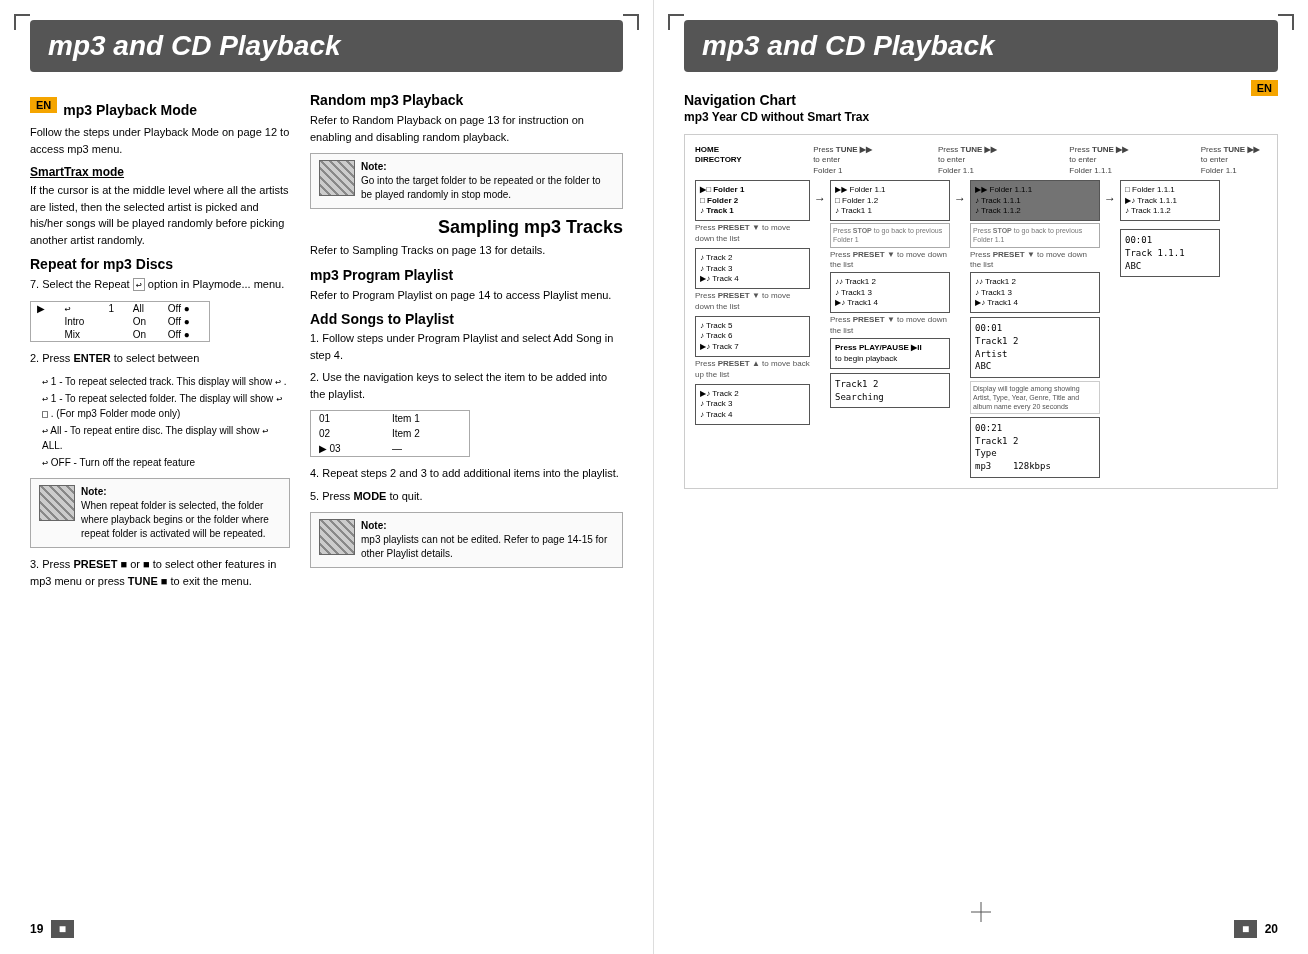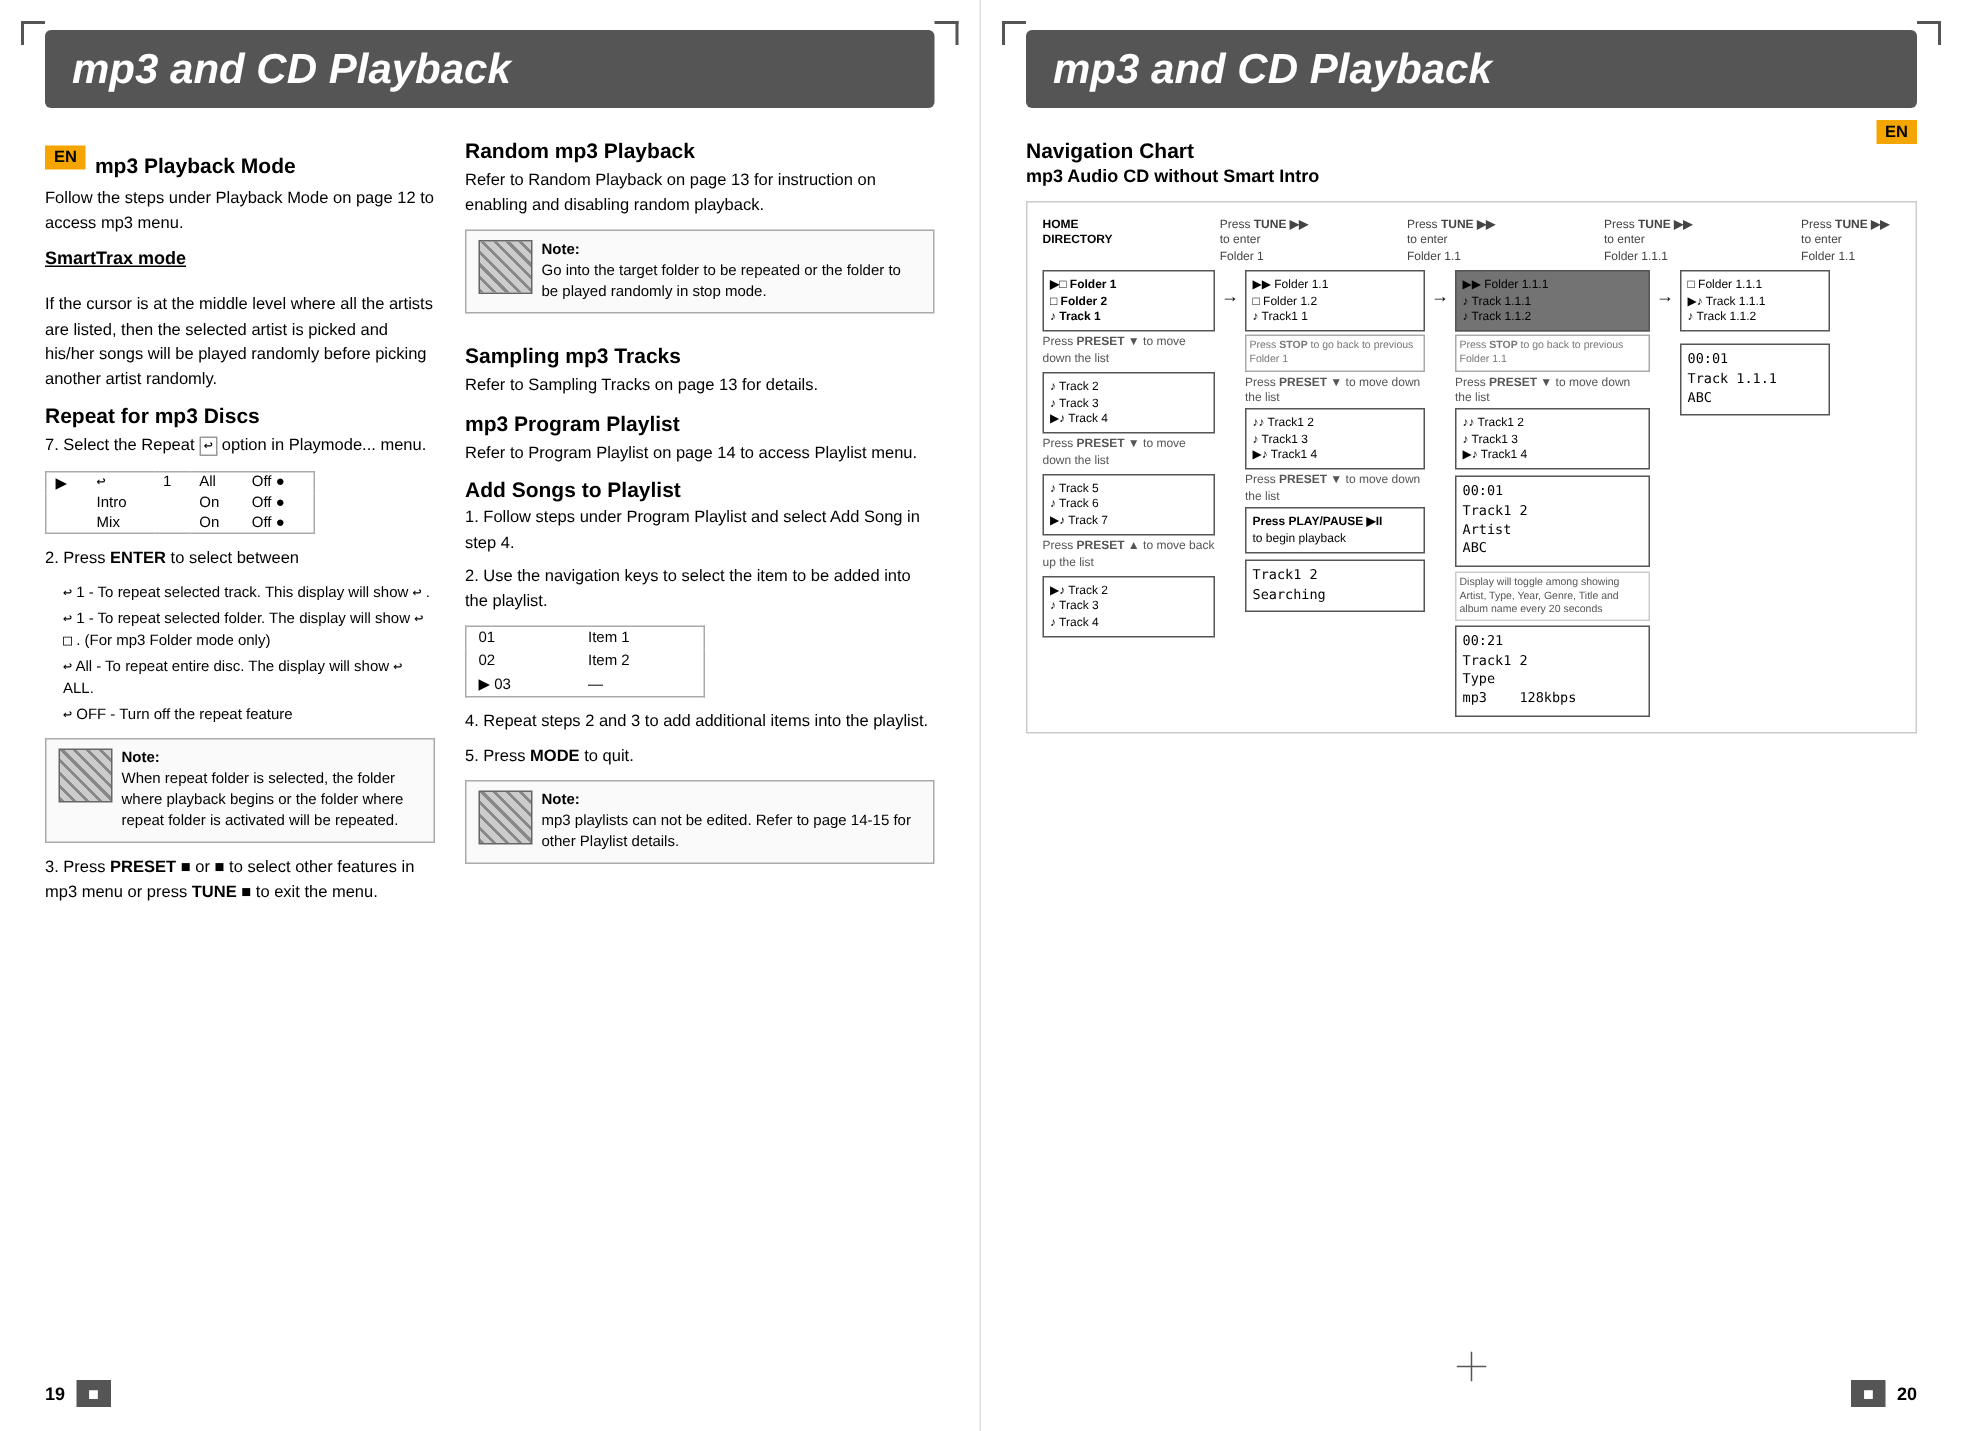--- a/index.html
+++ b/index.html
@@ -144,21 +144,21 @@
     }
     h2 {
       font-size: 16px;
       font-weight: bold;
       margin-bottom: 4px;
     }
     h3 {
       font-size: 12px;
       font-weight: bold;
       text-decoration: underline;
-      margin-bottom: 16px;
+      margin-bottom: 3px;
     }
     .indent {
       margin-left: 12px;
     }
     .step-item {
       margin-bottom: 6px;
       font-size: 11px;
       line-height: 1.5;
     }
     .corner-mark {
@@ -253,21 +253,21 @@
       <p class="body-text">Refer to Random Playback on page 13 for instruction on enabling and disabling random playback.</p>
 
       <div class="note-box">
         <div class="note-icon"></div>
         <div class="note-text">
           <strong>Note:</strong><br>
           <span>Go into the target folder to be repeated or the folder to be played randomly in stop mode.</span>
         </div>
       </div>
 
-      <h2 style="font-size:14px;margin-bottom:4px;margin-top:20px;">Sampling mp3 Tracks</h2>
+      <h2 style="font-size:18px;margin-bottom:4px;margin-top:8px;text-align:right;">Sampling mp3 Tracks</h2>
       <p class="body-text">Refer to Sampling Tracks on page 13 for details.</p>
 
       <h2 style="font-size:14px;margin-bottom:4px;margin-top:8px;">mp3 Program Playlist</h2>
       <p class="body-text">Refer to Program Playlist on page 14 to access Playlist menu.</p>
 
       <h2 style="font-size:14px;margin-bottom:3px;margin-top:8px;">Add Songs to Playlist</h2>
       <p class="step-item">1.  Follow steps under Program Playlist and select Add Song in step  4.</p>
       <p class="step-item">2.  Use the navigation keys to select the item to be added into the playlist.</p>
 
       <table class="playlist-table" style="border-collapse:collapse;border:1px solid #aaa;margin:8px 0;font-size:10px;width:160px;">
@@ -313,21 +313,21 @@
   <div class="corner-mark" style="top:14px;right:14px;border-left:none;border-right:2px solid #555;"></div>
 
   <div class="page-header">
     <h1>mp3 and CD Playback</h1>
   </div>
 
   <span class="en-badge-right">EN</span>
 
   <div style="margin-top:10px;">
     <h2 style="font-size:14px;margin-bottom:2px;">Navigation Chart</h2>
-    <p style="font-size:12px;font-weight:bold;margin-bottom:10px;">mp3 Audio CD without Smart Intro</p>
+    <p style="font-size:12px;font-weight:bold;margin-bottom:10px;">mp3 Year CD without Smart Trax</p>
 
     <div style="border:1px solid #ccc;padding:10px;font-size:8px;line-height:1.3;overflow:hidden;">
 
       <div style="display:flex;margin-bottom:4px;gap:16px;">
         <div style="width:120px;font-weight:bold;font-size:8px;">HOME<br>DIRECTORY</div>
         <div style="width:10px;"></div>
         <div style="width:130px;font-size:8px;color:#444;">Press <strong>TUNE ▶▶</strong><br>to enter<br>Folder 1</div>
         <div style="width:10px;"></div>
         <div style="width:140px;font-size:8px;color:#444;">Press <strong>TUNE ▶▶</strong><br>to enter<br>Folder 1.1</div>
         <div style="width:10px;"></div>

